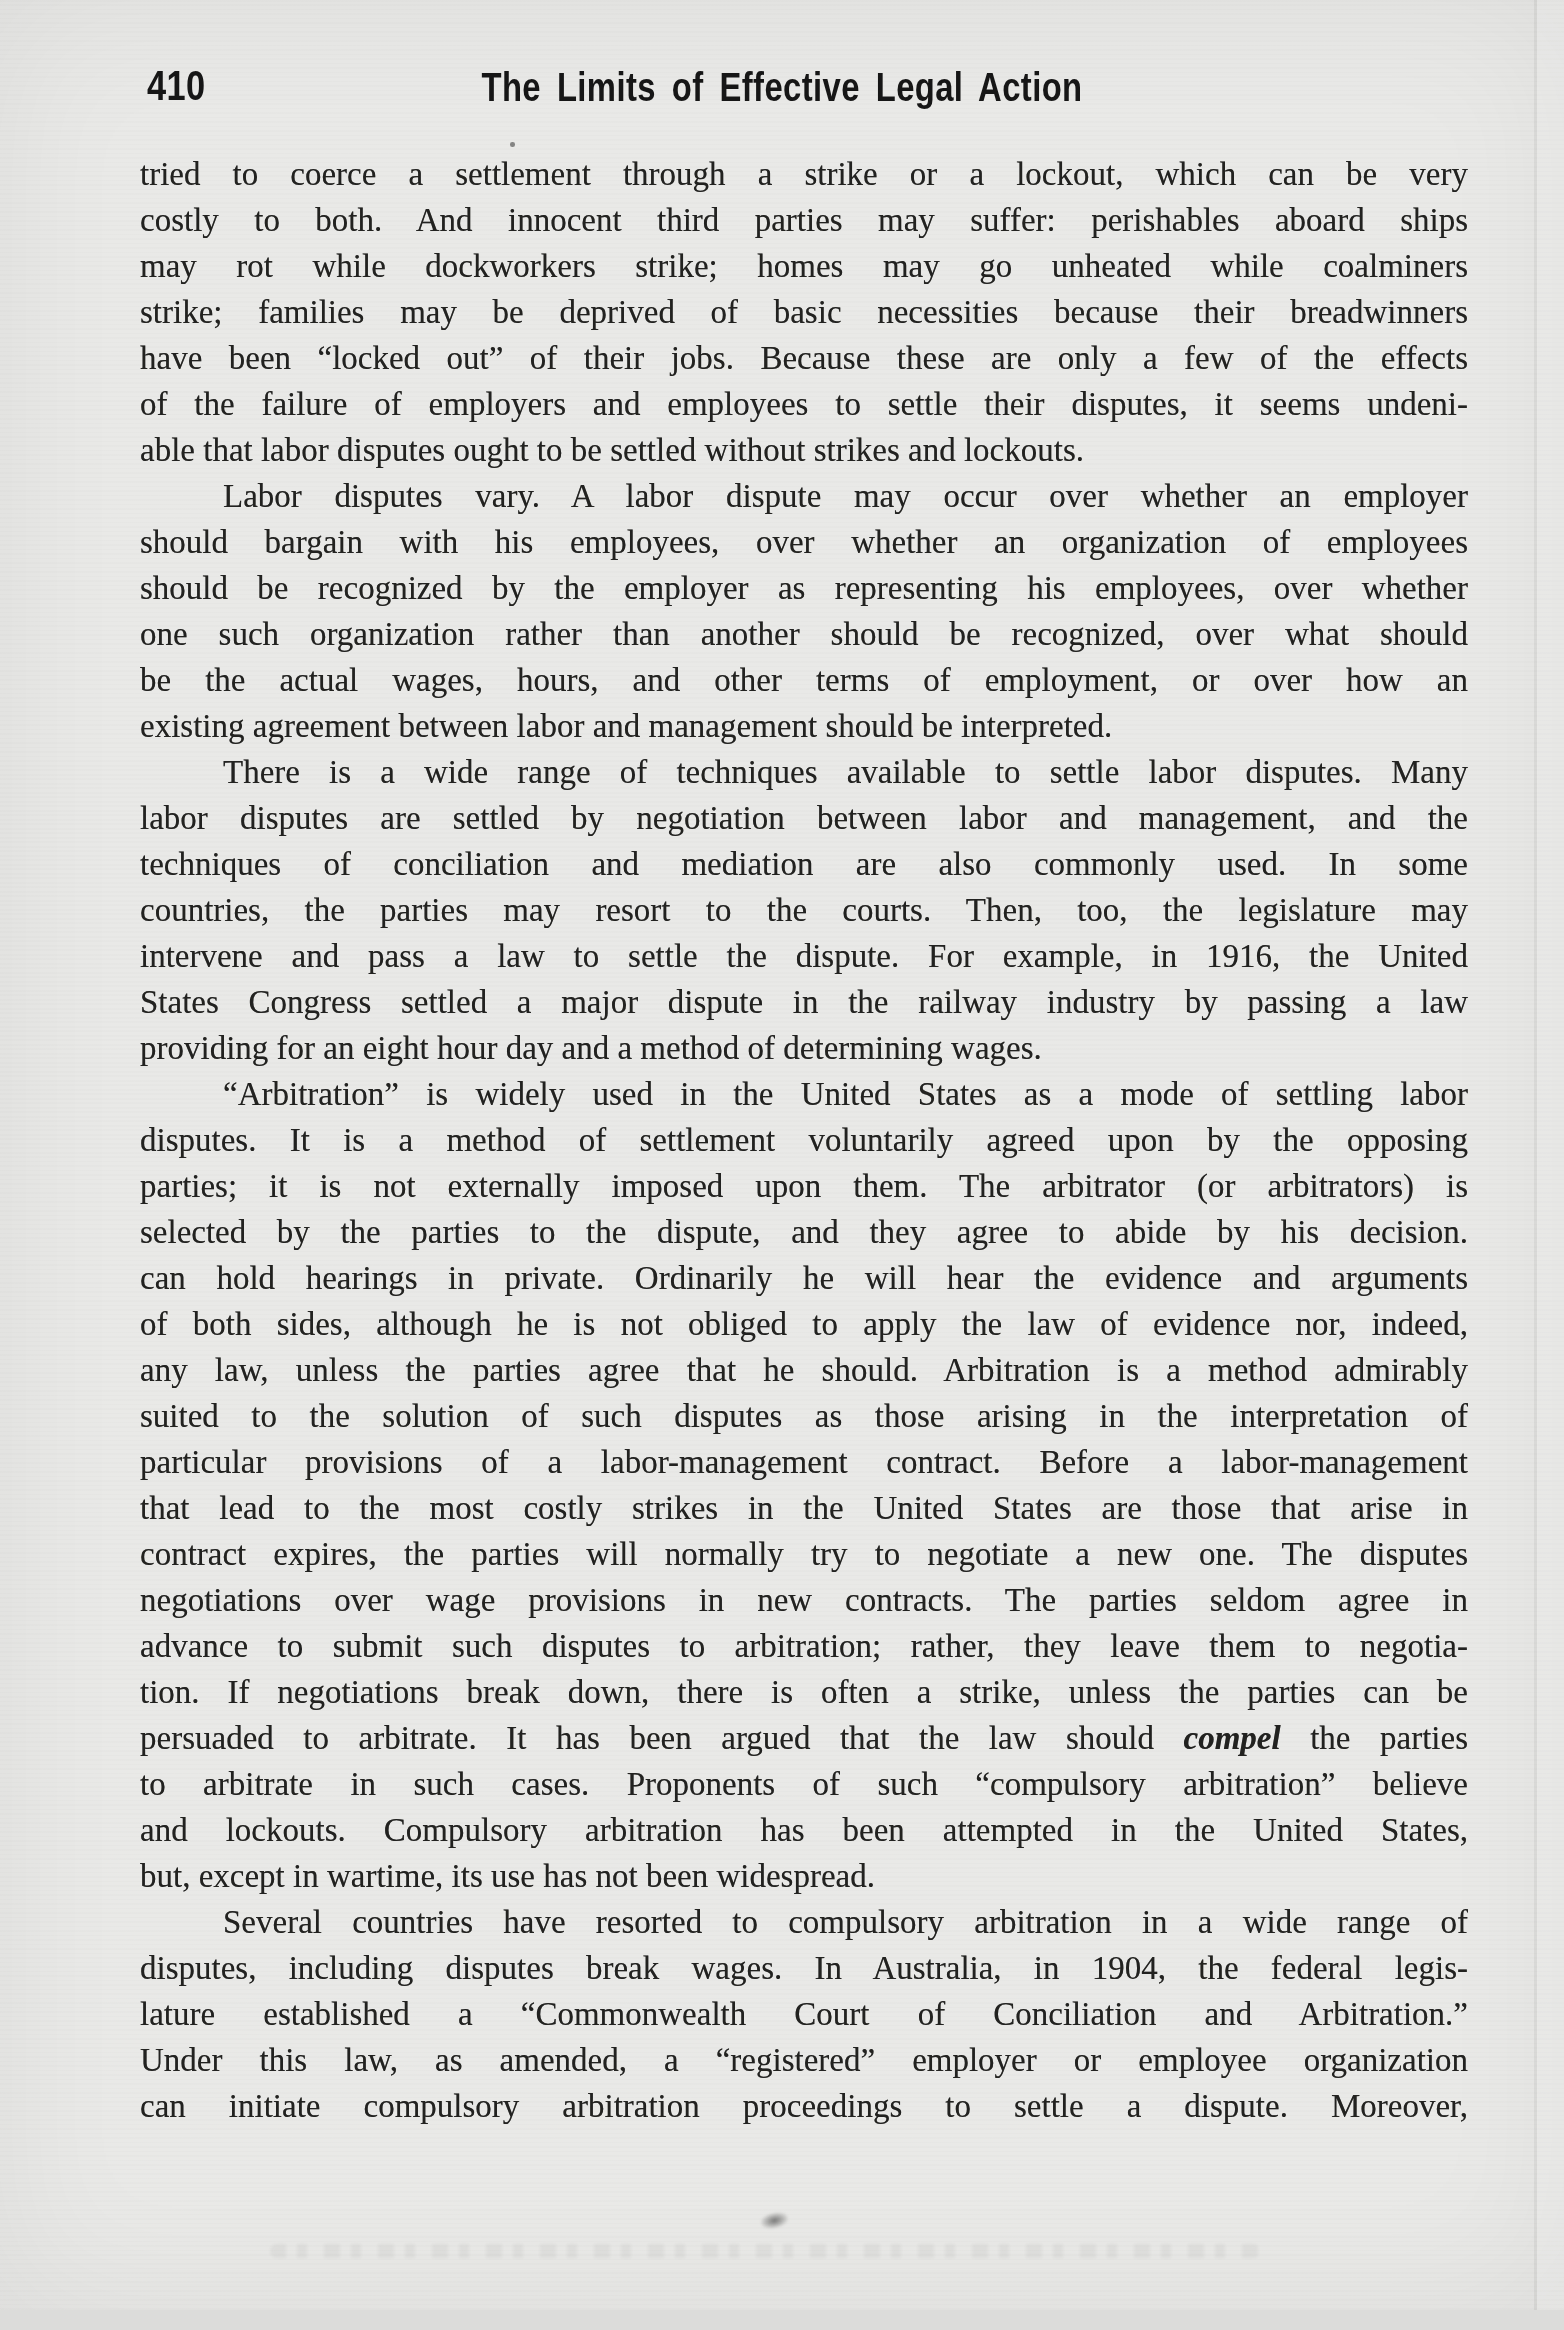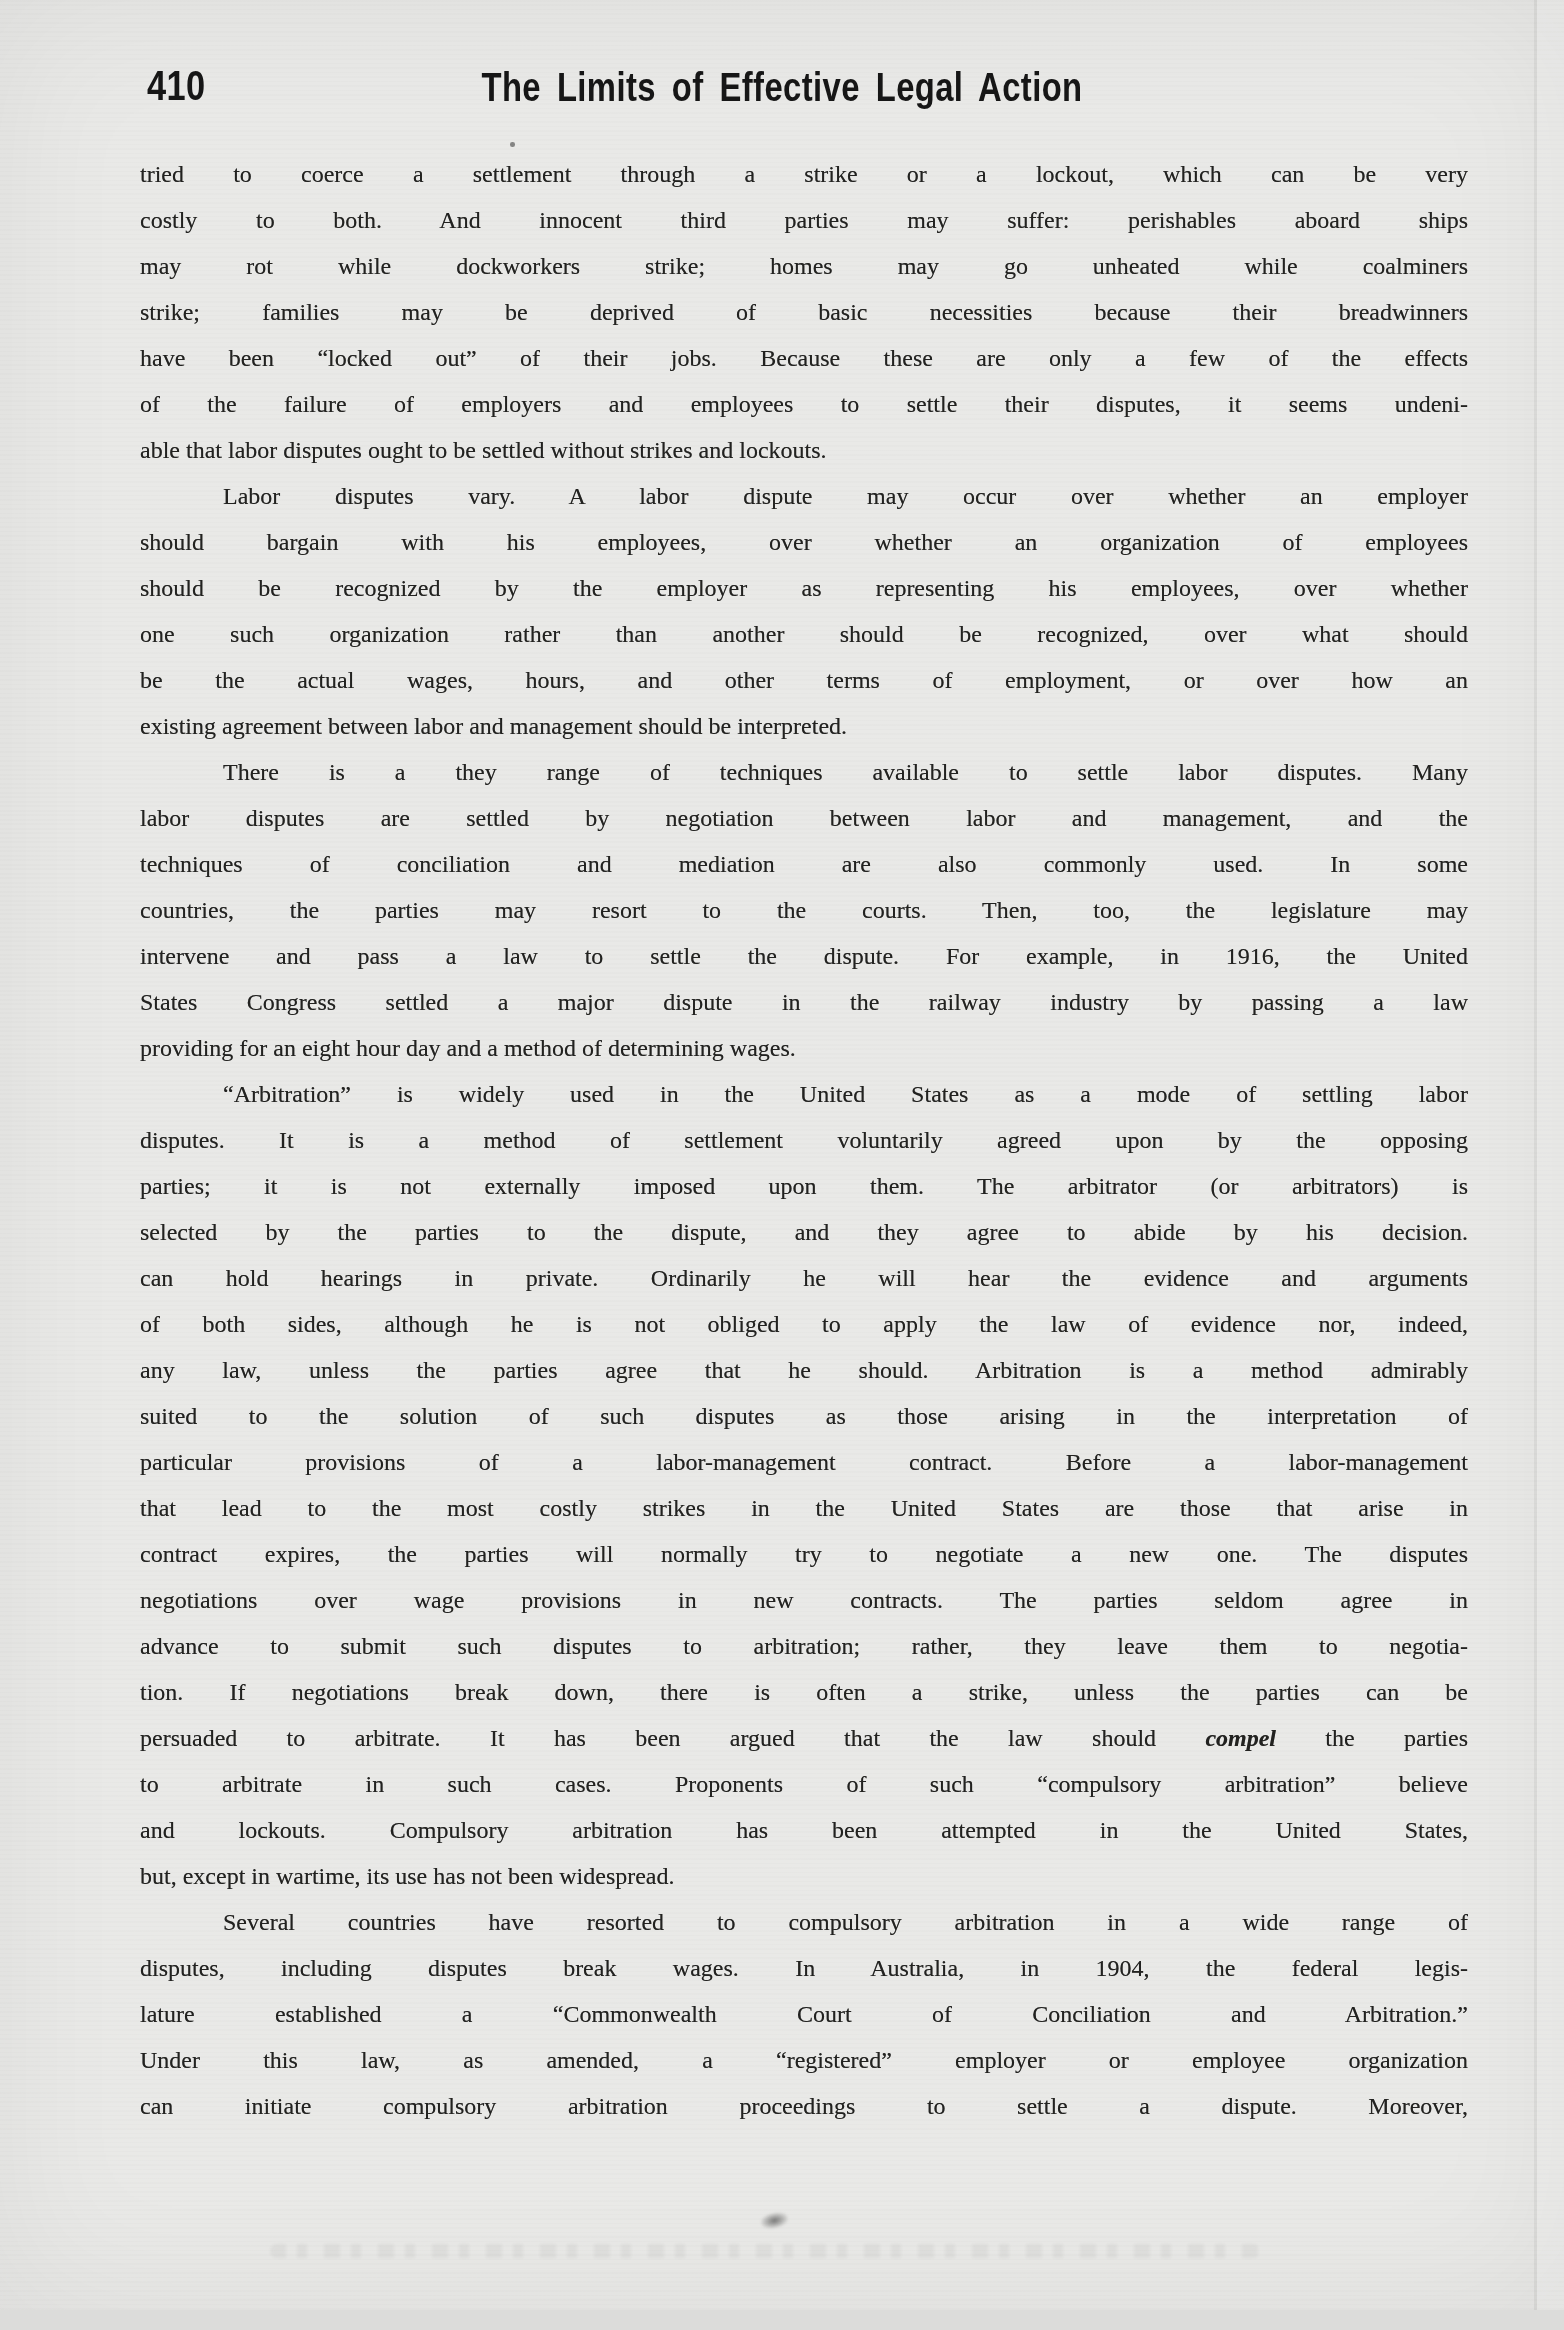--- a/index.html
+++ b/index.html
@@ -35,21 +35,21 @@
   }
   .title {
     position:absolute; left:0; right:0; top:1.8px; text-align:center;
     font-size:41px; line-height:40px;
     transform:scaleX(0.8); transform-origin:center top;
     word-spacing:8px; letter-spacing:0.5px;
   }
   .textblock {
     position:absolute; left:140px; top:151px; width:1328px;
     font-family:"Liberation Serif", "DejaVu Serif", serif;
-    font-size:24px; line-height:46px;
+    font-size:33px; line-height:46px;
     color:var(--ink);
     text-shadow:0 0 0.5px rgba(40,40,40,0.5);
   }
   .paragraph { margin:0; padding:0; }
   .line {
     height:46px;
     text-align:justify;
     text-align-last:justify;
   }
   .line.last { text-align-last:left; }
@@ -101,21 +101,21 @@
       </div>
       <div class="paragraph">
         <div class="line indent">Labor disputes vary. A labor dispute may occur over whether an employer</div>
         <div class="line">should bargain with his employees, over whether an organization of employees</div>
         <div class="line">should be recognized by the employer as representing his employees, over whether</div>
         <div class="line">one such organization rather than another should be recognized, over what should</div>
         <div class="line">be the actual wages, hours, and other terms of employment, or over how an</div>
         <div class="line last">existing agreement between labor and management should be interpreted.</div>
       </div>
       <div class="paragraph">
-        <div class="line indent">There is a they range of techniques available to settle labor disputes. Many</div>
+        <div class="line indent">There is a wide range of techniques available to settle labor disputes. Many</div>
         <div class="line">labor disputes are settled by negotiation between labor and management, and the</div>
         <div class="line">techniques of conciliation and mediation are also commonly used. In some</div>
         <div class="line">countries, the parties may resort to the courts. Then, too, the legislature may</div>
         <div class="line">intervene and pass a law to settle the dispute. For example, in 1916, the United</div>
         <div class="line">States Congress settled a major dispute in the railway industry by passing a law</div>
         <div class="line last">providing for an eight hour day and a method of determining wages.</div>
       </div>
       <div class="paragraph">
         <div class="line indent">“Arbitration” is widely used in the United States as a mode of settling labor</div>
         <div class="line">disputes. It is a method of settlement voluntarily agreed upon by the opposing</div>

